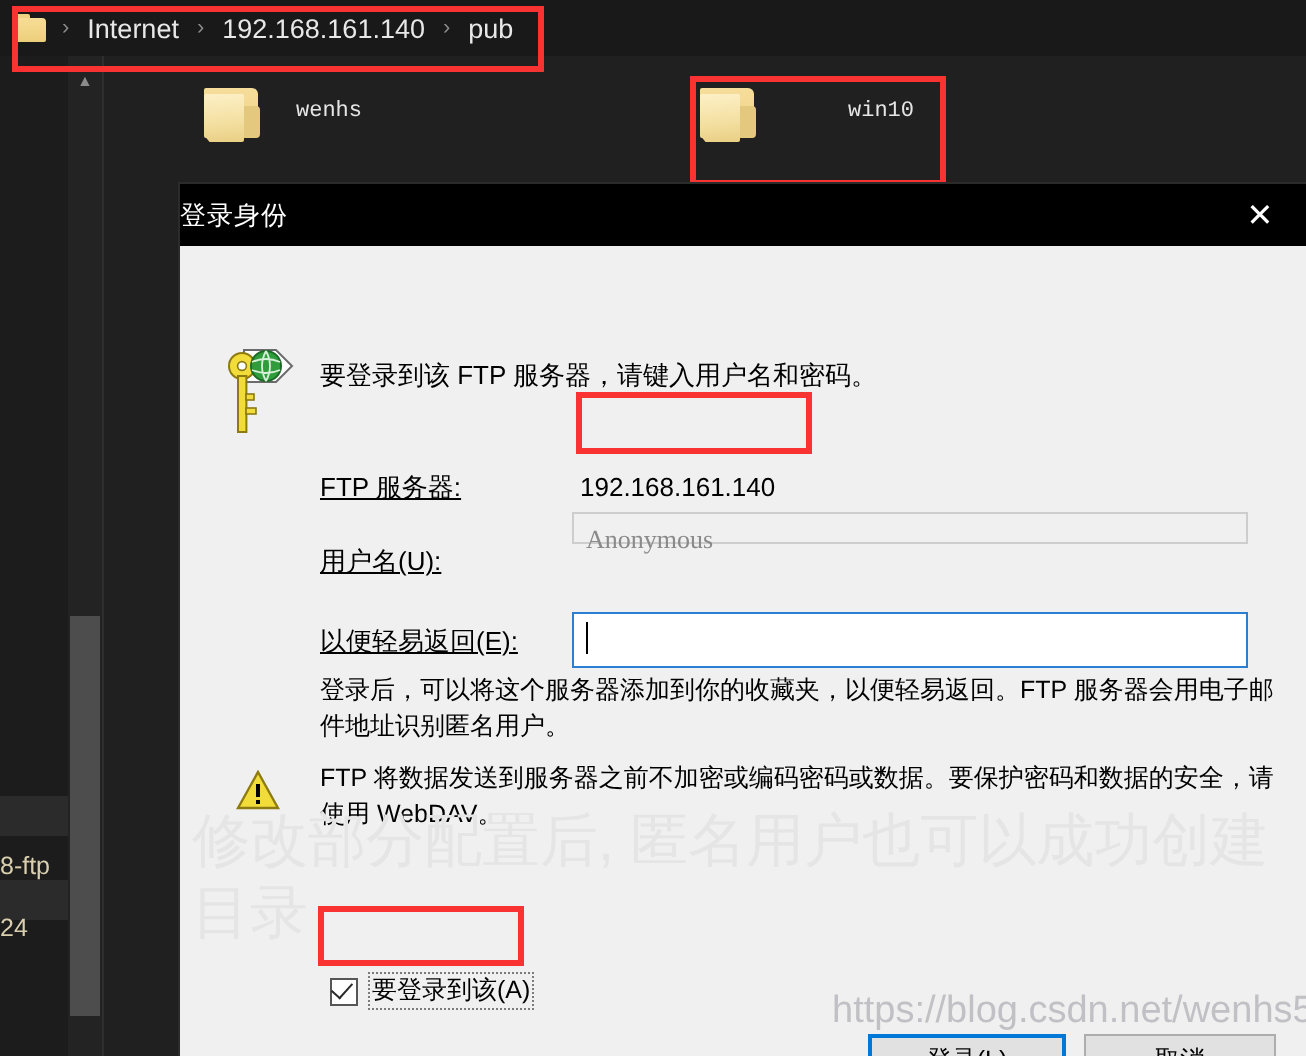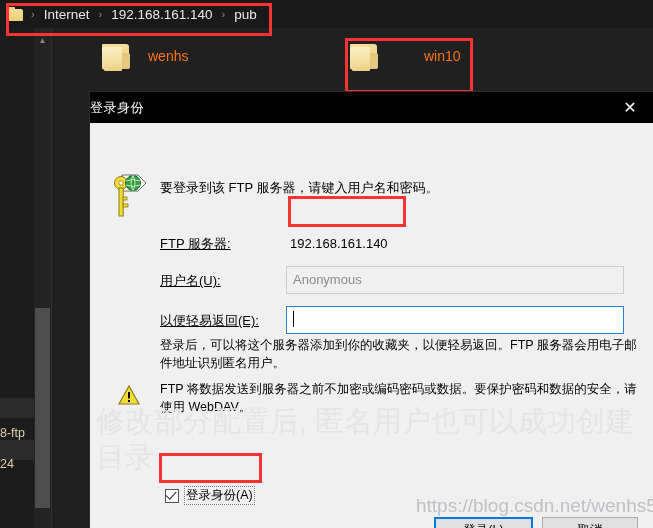--- a/index.html
+++ b/index.html
@@ -140,24 +140,25 @@
     clip-path: polygon(0 0, 100% 0, 100% 100%, 14% 100%, 0 86%);
     border-radius: 1px;
   }
   .file-folder .lip {
     position: absolute; left: 22px; top: 12px;
     width: 8px; height: 16px;
     background: #e4c87d;
     border-radius: 0 2px 2px 0;
   }
   .file-label {
-    color: #f97316;
-    font-size: 14px;
+    color: #e5e5e5;
+    font-size: 11px;
     margin-left: 14px;
     white-space: nowrap;
+    font-family: Liberation Mono, monospace;
   }
 
   
   .redbox {
     position: absolute;
     border: 3px solid #f93232;
     box-sizing: border-box;
     pointer-events: none;
   }
 
@@ -402,40 +403,40 @@
       <circle cx="25" cy="10" r="7.5" fill="#2f9d3c" stroke="#1d6b27" stroke-width="1"></circle>
       <path d="M18 8 Q25 5 32 8 M18 12 Q25 15 32 12 M25 2.5 Q21 10 25 17.5 M25 2.5 Q29 10 25 17.5" stroke="#d7f0d8" stroke-width="0.9" fill="none"></path>
     </svg>
 
     <div class="dlg-intro">要登录到该 FTP 服务器，请键入用户名和密码。</div>
 
     <div class="row-label" style="left:70px; top:112px;">FTP 服务器:</div>
     <div class="field plain" style="left:196px; top:108px; width:200px;">192.168.161.140</div>
 
     <div class="row-label" style="left:70px; top:149px;">用户名(U):</div>
-    <div class="field readonly" style="left:196px; top:143px; width:338px; height:28px;">Anonymous</div>
+    <div class="field readonly" style="left:196px; top:133px; width:338px; height:16px;font-family:Liberation Serif, serif;">Anonymous</div>
 
     <div class="row-label" style="left:70px; top:189px;">以便轻易返回(E):</div>
     <div class="field focused" style="left:196px; top:183px; width:338px; height:28px;"><span class="caret"></span></div>
 
     <div class="para" style="top:213px;">登录后，可以将这个服务器添加到你的收藏夹，以便轻易返回。FTP 服务器会用电子邮件地址识别匿名用户。</div>
 
     <svg class="warn-icon" viewBox="0 0 22 20">
       <polygon points="11,1 21,19 1,19" fill="#f2dc3a" stroke="#8d7b12" stroke-width="1.2"></polygon>
       <rect x="10" y="7" width="2" height="6.5" fill="#000"></rect>
       <rect x="10" y="15" width="2" height="2" fill="#000"></rect>
     </svg>
 
     <div class="para" style="top:257px;">FTP 将数据发送到服务器之前不加密或编码密码或数据。要保护密码和数据的安全，请使用 WebDAV。</div>
 
     <div class="checkbox-row" style="left:75px; top:363px;">
       <span class="cbox">
           <span class="tick"></span>
         </span>
-      <span class="cbox-label">登录身份(A)</span>
+      <span class="cbox-label">要登录到该(A)</span>
     </div>
 
     <div class="btn primary" style="left:344px; top:394px; width:99px;">登录(L)</div>
     <div class="btn" style="left:452px; top:394px; width:96px;">取消</div>
   </div>
 </div>
 
 <div class="redbox" style="left:288px; top:196px; width:118px; height:31px;"></div>
 <div class="redbox" style="left:159px; top:453px; width:103px; height:30px;"></div>
 

